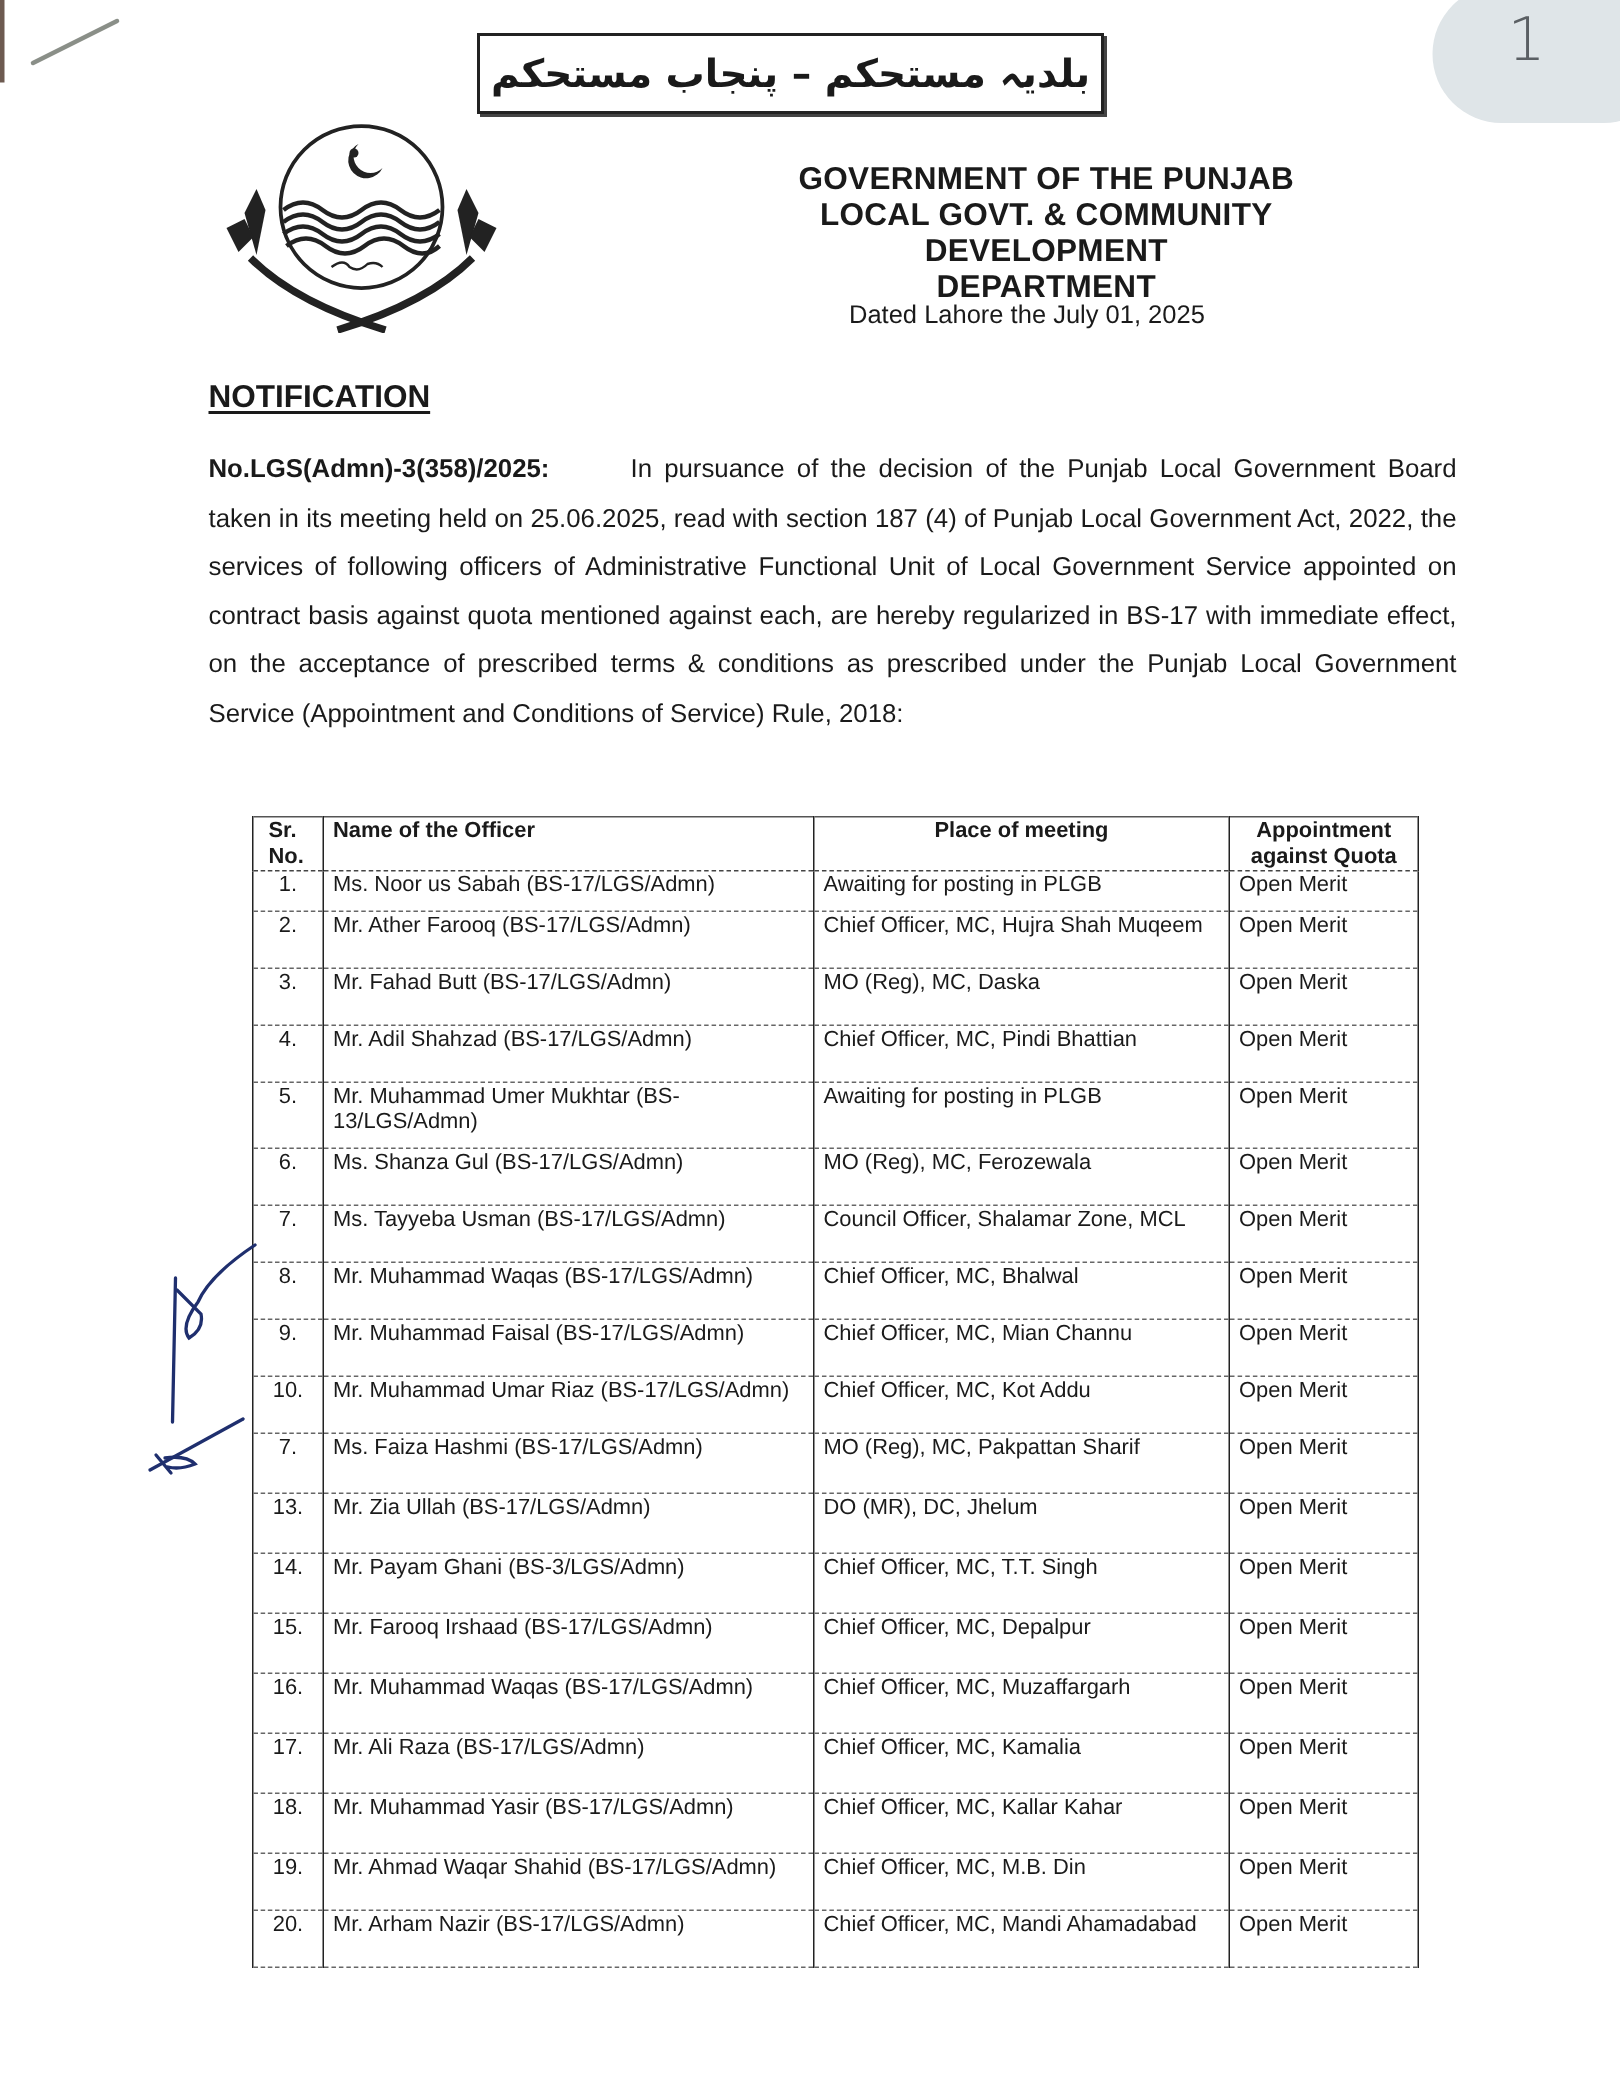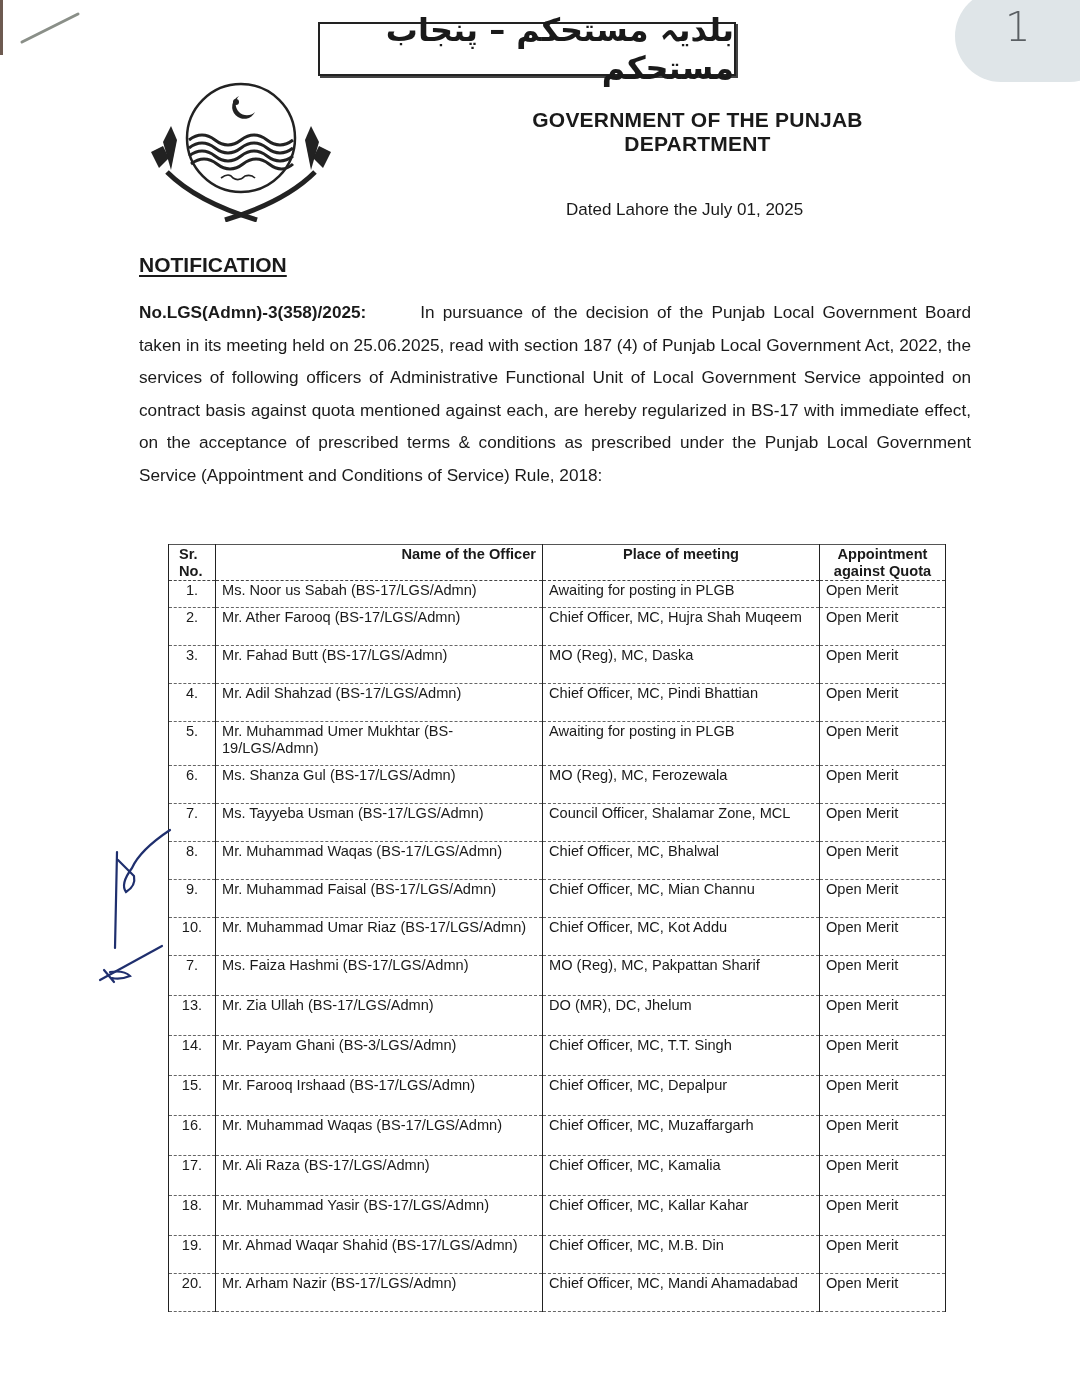--- a/index.html
+++ b/index.html
@@ -18,21 +18,21 @@
     .left-edge {
       position: absolute; left: 0; top: 0; width: 3px; height: 55px; background: #6d5a50;
     }
     .pen-mark {
       position: absolute; left: 18px; top: 6px; width: 64px; height: 40px;
     }
     .urdu-box {
       position: absolute; left: 318px; top: 22px; width: 414px; height: 50px;
       border: 2px solid #222; box-shadow: 2px 2px 0 #444;
       display: flex; align-items: center; justify-content: center;
-      font-family: "DejaVu Sans", sans-serif; font-weight: bold; font-size: 32px; direction: rtl;
+      font-family: "DejaVu Sans", sans-serif; font-weight: bold; font-size: 26px; direction: rtl;
     }
     .emblem { position: absolute; left: 143px; top: 82px; width: 196px; height: 140px; }
     .gov-header {
       position: absolute; left: 480px; top: 108px; width: 435px; text-align: center;
       font-weight: bold; font-size: 21px; line-height: 24px; letter-spacing: 0.2px;
     }
     .dated {
       position: absolute; left: 480px; top: 200px; width: 697px; text-align: left;
       padding-left: 86px; box-sizing: border-box; font-size: 17px;
     }
@@ -45,21 +45,21 @@
       line-height: 32.5px; text-align: justify; font-family: "Liberation Sans", sans-serif;
     }
     .body-text .ref { font-weight: bold; margin-right: 54px; }
     .table-wrap { position: absolute; left: 168px; top: 544px; width: 778px; }
     table { border-collapse: collapse; width: 100%; font-size: 14.6px; font-family: "Liberation Sans", sans-serif; }
     th, td { border-left: 1.5px solid #222; border-right: 1.5px solid #222; vertical-align: top; padding: 1px 6px 0 6px; line-height: 17px; }
     tr { border-bottom: 1px dashed #666; }
     thead tr { border-top: 1.5px solid #555; border-bottom: 1.5px dashed #444; }
     th { font-weight: bold; font-size: 14.6px; }
     th.sr { text-align: left; width: 30px; padding-left: 10px; }
-    th.name { width: 314px; text-align: right; }
+    th.name { width: 314px; text-align: left; }
     th.place { width: 264px; text-align: center; }
     th.quota { text-align: center; }
     td.sr { text-align: center; }
     td.quota { text-align: left; }
     .sign { position: absolute; left: 90px; top: 820px; width: 90px; height: 170px; }
   </style>
 </head>
 <body>
 
 <div class="left-edge"></div>
@@ -91,20 +91,21 @@
     <path d="M8 70 l12 -6 l6 12 l-10 10z"></path>
     <path d="M176 60 l-8 -16 l-6 14 l6 30z"></path>
     <path d="M188 70 l-12 -6 l-6 12 l10 10z"></path>
   </g>
   <path d="M24 90 q30 30 90 48" fill="none" stroke="#222" stroke-width="5"></path>
   <path d="M172 90 q-30 30 -90 48" fill="none" stroke="#222" stroke-width="5"></path>
 </svg>
 
 <div class="gov-header">
   <div>GOVERNMENT OF THE PUNJAB</div>
+  <div>LOCAL GOVT. &amp; COMMUNITY DEVELOPMENT</div>
   <div>DEPARTMENT</div>
 </div>
 <div class="dated">Dated Lahore the July 01, 2025</div>
 
 <div class="notification-title">NOTIFICATION</div>
 
 <div class="body-text">
   <span class="ref">No.LGS(Admn)-3(358)/2025:</span><span>In pursuance of the decision of the Punjab Local Government Board taken in its meeting held on 25.06.2025, read with section 187 (4) of Punjab Local Government Act, 2022, the services of following officers of Administrative Functional Unit of Local Government Service appointed on contract basis against quota mentioned against each, are hereby regularized in BS-17 with immediate effect, on the acceptance of prescribed terms &amp; conditions as prescribed under the Punjab Local Government Service (Appointment and Conditions of Service) Rule, 2018:</span>
 </div>
 
@@ -138,21 +139,21 @@
           <td class="quota">Open Merit</td>
         </tr>
         <tr style="height: 38px;">
           <td class="sr">4.</td>
           <td class="name">Mr. Adil Shahzad (BS-17/LGS/Admn)</td>
           <td class="place">Chief Officer, MC, Pindi Bhattian</td>
           <td class="quota">Open Merit</td>
         </tr>
         <tr style="height: 44px;">
           <td class="sr">5.</td>
-          <td class="name">Mr. Muhammad Umer Mukhtar (BS-19/LGS/Admn)</td>
+          <td class="name">Mr. Muhammad Umer Mukhtar (BS-13/LGS/Admn)</td>
           <td class="place">Awaiting for posting in PLGB</td>
           <td class="quota">Open Merit</td>
         </tr>
         <tr style="height: 38px;">
           <td class="sr">6.</td>
           <td class="name">Ms. Shanza Gul (BS-17/LGS/Admn)</td>
           <td class="place">MO (Reg), MC, Ferozewala</td>
           <td class="quota">Open Merit</td>
         </tr>
         <tr style="height: 38px;">

